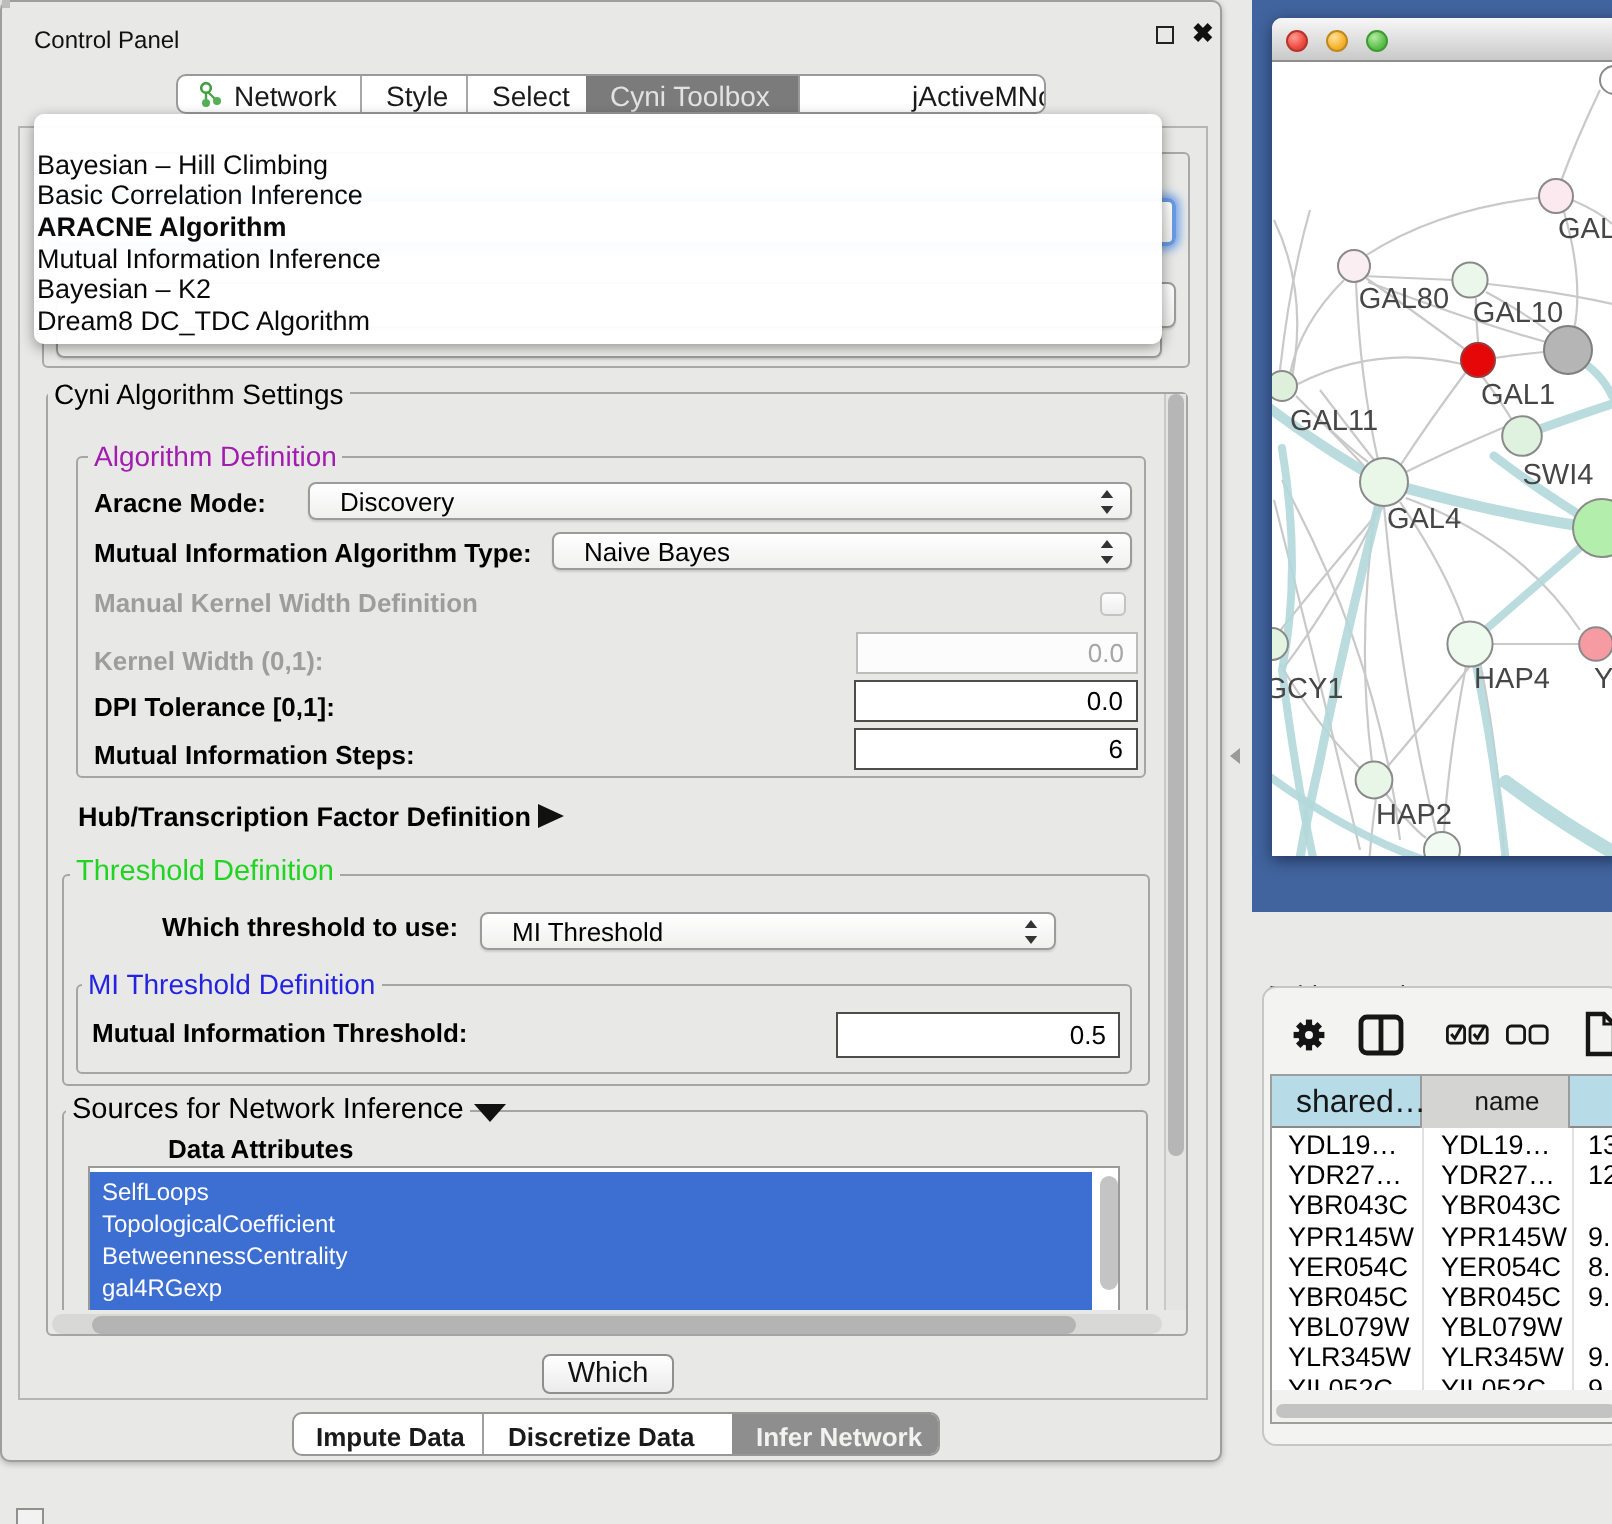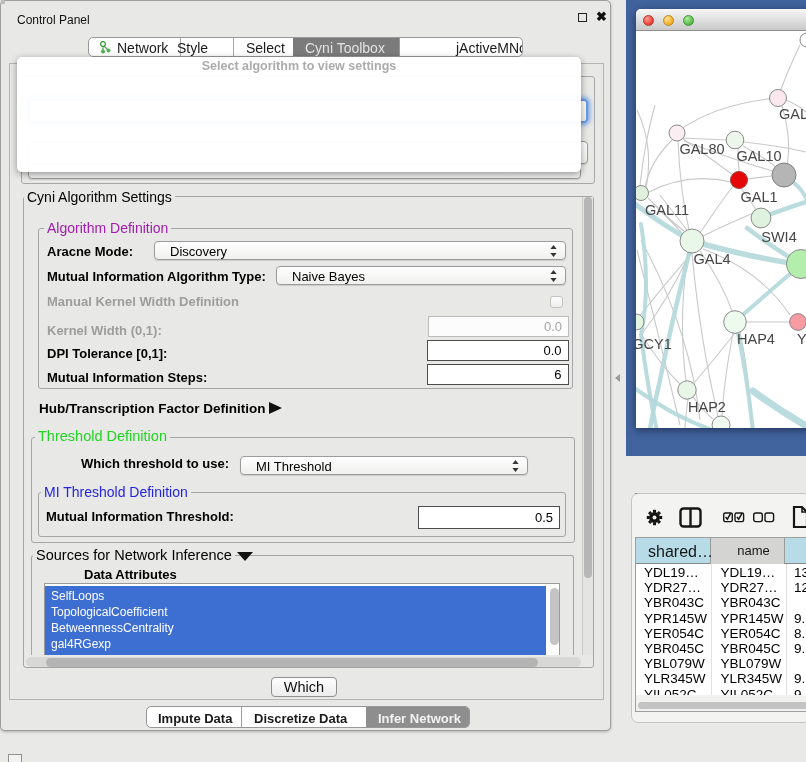--- a/index.html
+++ b/index.html
@@ -32,21 +32,21 @@
 
 <div class="abs" style="left:9px; top:63px; width:595px; height:637px; border:1px solid #b5b5b5; background:#e8e8e6;"></div>
 
 <div class="abs" style="left:88px; top:37px; width:435px; height:20px; background:#fff;
  border:1px solid #9a9a9a; border-radius:5px; z-index:4; overflow:hidden;">
   <div class="abs" style="left:204px; top:0; width:106px; height:20px; background:#7b7b7b;"></div>
   <div class="abs" style="left:91px; top:0; width:1px; height:20px; background:#a8a8a8;"></div>
   <div class="abs" style="left:144px; top:0; width:1px; height:20px; background:#a8a8a8;"></div>
   <div class="abs" style="left:310px; top:0; width:1px; height:20px; background:#9a9a9a;"></div>
   <div class="abs" style="left:28px; top:2px; font-size:14px; color:#1a1a1a;">Network</div>
-  <div class="abs" style="left:88px; top:2px; font-size:14px; color:#1a1a1a;">Style</div>
+  <div class="abs" style="left:104px; top:2px; font-size:14px; color:#1a1a1a;">Style</div>
   <div class="abs" style="left:157px; top:2px; font-size:14px; color:#1a1a1a;text-align:right;">Select</div>
   <div class="abs" style="left:216px; top:2px; font-size:14px; color:#e2e2e2;">Cyni Toolbox</div>
   <div class="abs" style="left:323px; top:2px; font-size:14px; color:#1a1a1a;padding-left:44px;">jActiveMNodules</div>
   <svg class="abs" style="left:10px; top:3px;" width="13" height="14" viewBox="0 0 13 14">
     <line x1="4" y1="4" x2="4" y2="10" stroke="#4aa24a" stroke-width="1.2"></line>
     <line x1="4" y1="4" x2="9" y2="9" stroke="#4aa24a" stroke-width="1.2"></line>
     <circle cx="4" cy="3" r="2.4" fill="#fff" stroke="#3f9e3f" stroke-width="1.3"></circle>
     <circle cx="4" cy="10.5" r="2" fill="#55b055"></circle>
     <circle cx="9.5" cy="9.5" r="2" fill="#55b055"></circle>
   </svg>
@@ -147,21 +147,28 @@
   <div class="abs" style="left:231px; top:3.5px; font-size:13px; color:#f2f2f1;">Infer Network</div>
 </div>
 
 <div class="abs" style="left:8px; top:754px; width:14px; height:10px; background:#f2f2f2; border:1px solid #909090;"></div>
 
 <div class="abs" style="left:615px; top:374px; width:0; height:0; border-right:5px solid #9a9a9a;
   border-top:4px solid transparent; border-bottom:4px solid transparent;"></div>
 
 <div class="abs" style="left:17px; top:57px; width:564px; height:115px; background:rgba(255,255,255,0.97);
   border-radius:5px; box-shadow:0 2px 7px rgba(0,0,0,0.4); z-index:10;">
-  <div class="abs" style="left:0; top:2px; width:100%; text-align:center; font-size:12.5px; font-weight:bold; color:#ababab;">Select algorithm to view settings</div>
+  <div class="abs" style="left:1.5px; top:17.5px; font-size:13.5px; color:#0a0a0a; line-height:15.7px; white-space:nowrap;">
+    Bayesian – Hill Climbing<br>
+    Basic Correlation Inference<br>
+    <b>ARACNE Algorithm</b><br>
+    Mutual Information Inference<br>
+    Bayesian – K2<br>
+    Dream8 DC_TDC Algorithm
+  </div>
 </div>
 
 <div class="abs" style="left:626px; top:0; width:180px; height:456px; background:#41649e;"></div>
 
 <div class="abs" style="left:636px; top:9px; width:175px; height:419px; border-radius:5px 0 0 0;
   box-shadow:0 2px 8px rgba(0,0,20,0.5); background:#fff;">
   <div class="abs" style="left:0; top:0; width:100%; height:22px; border-radius:5px 0 0 0;
     background:linear-gradient(#f7f7f7,#c9c9c9); border-bottom:1px solid #8e8e8e;"></div>
   <div class="abs" style="left:7px; top:6px; width:11px; height:11px; border-radius:50%;
     background:radial-gradient(circle at 35% 30%, #ff9c92, #ee4b41 60%, #c43a30); border:0.5px solid #b5342b;"></div>

